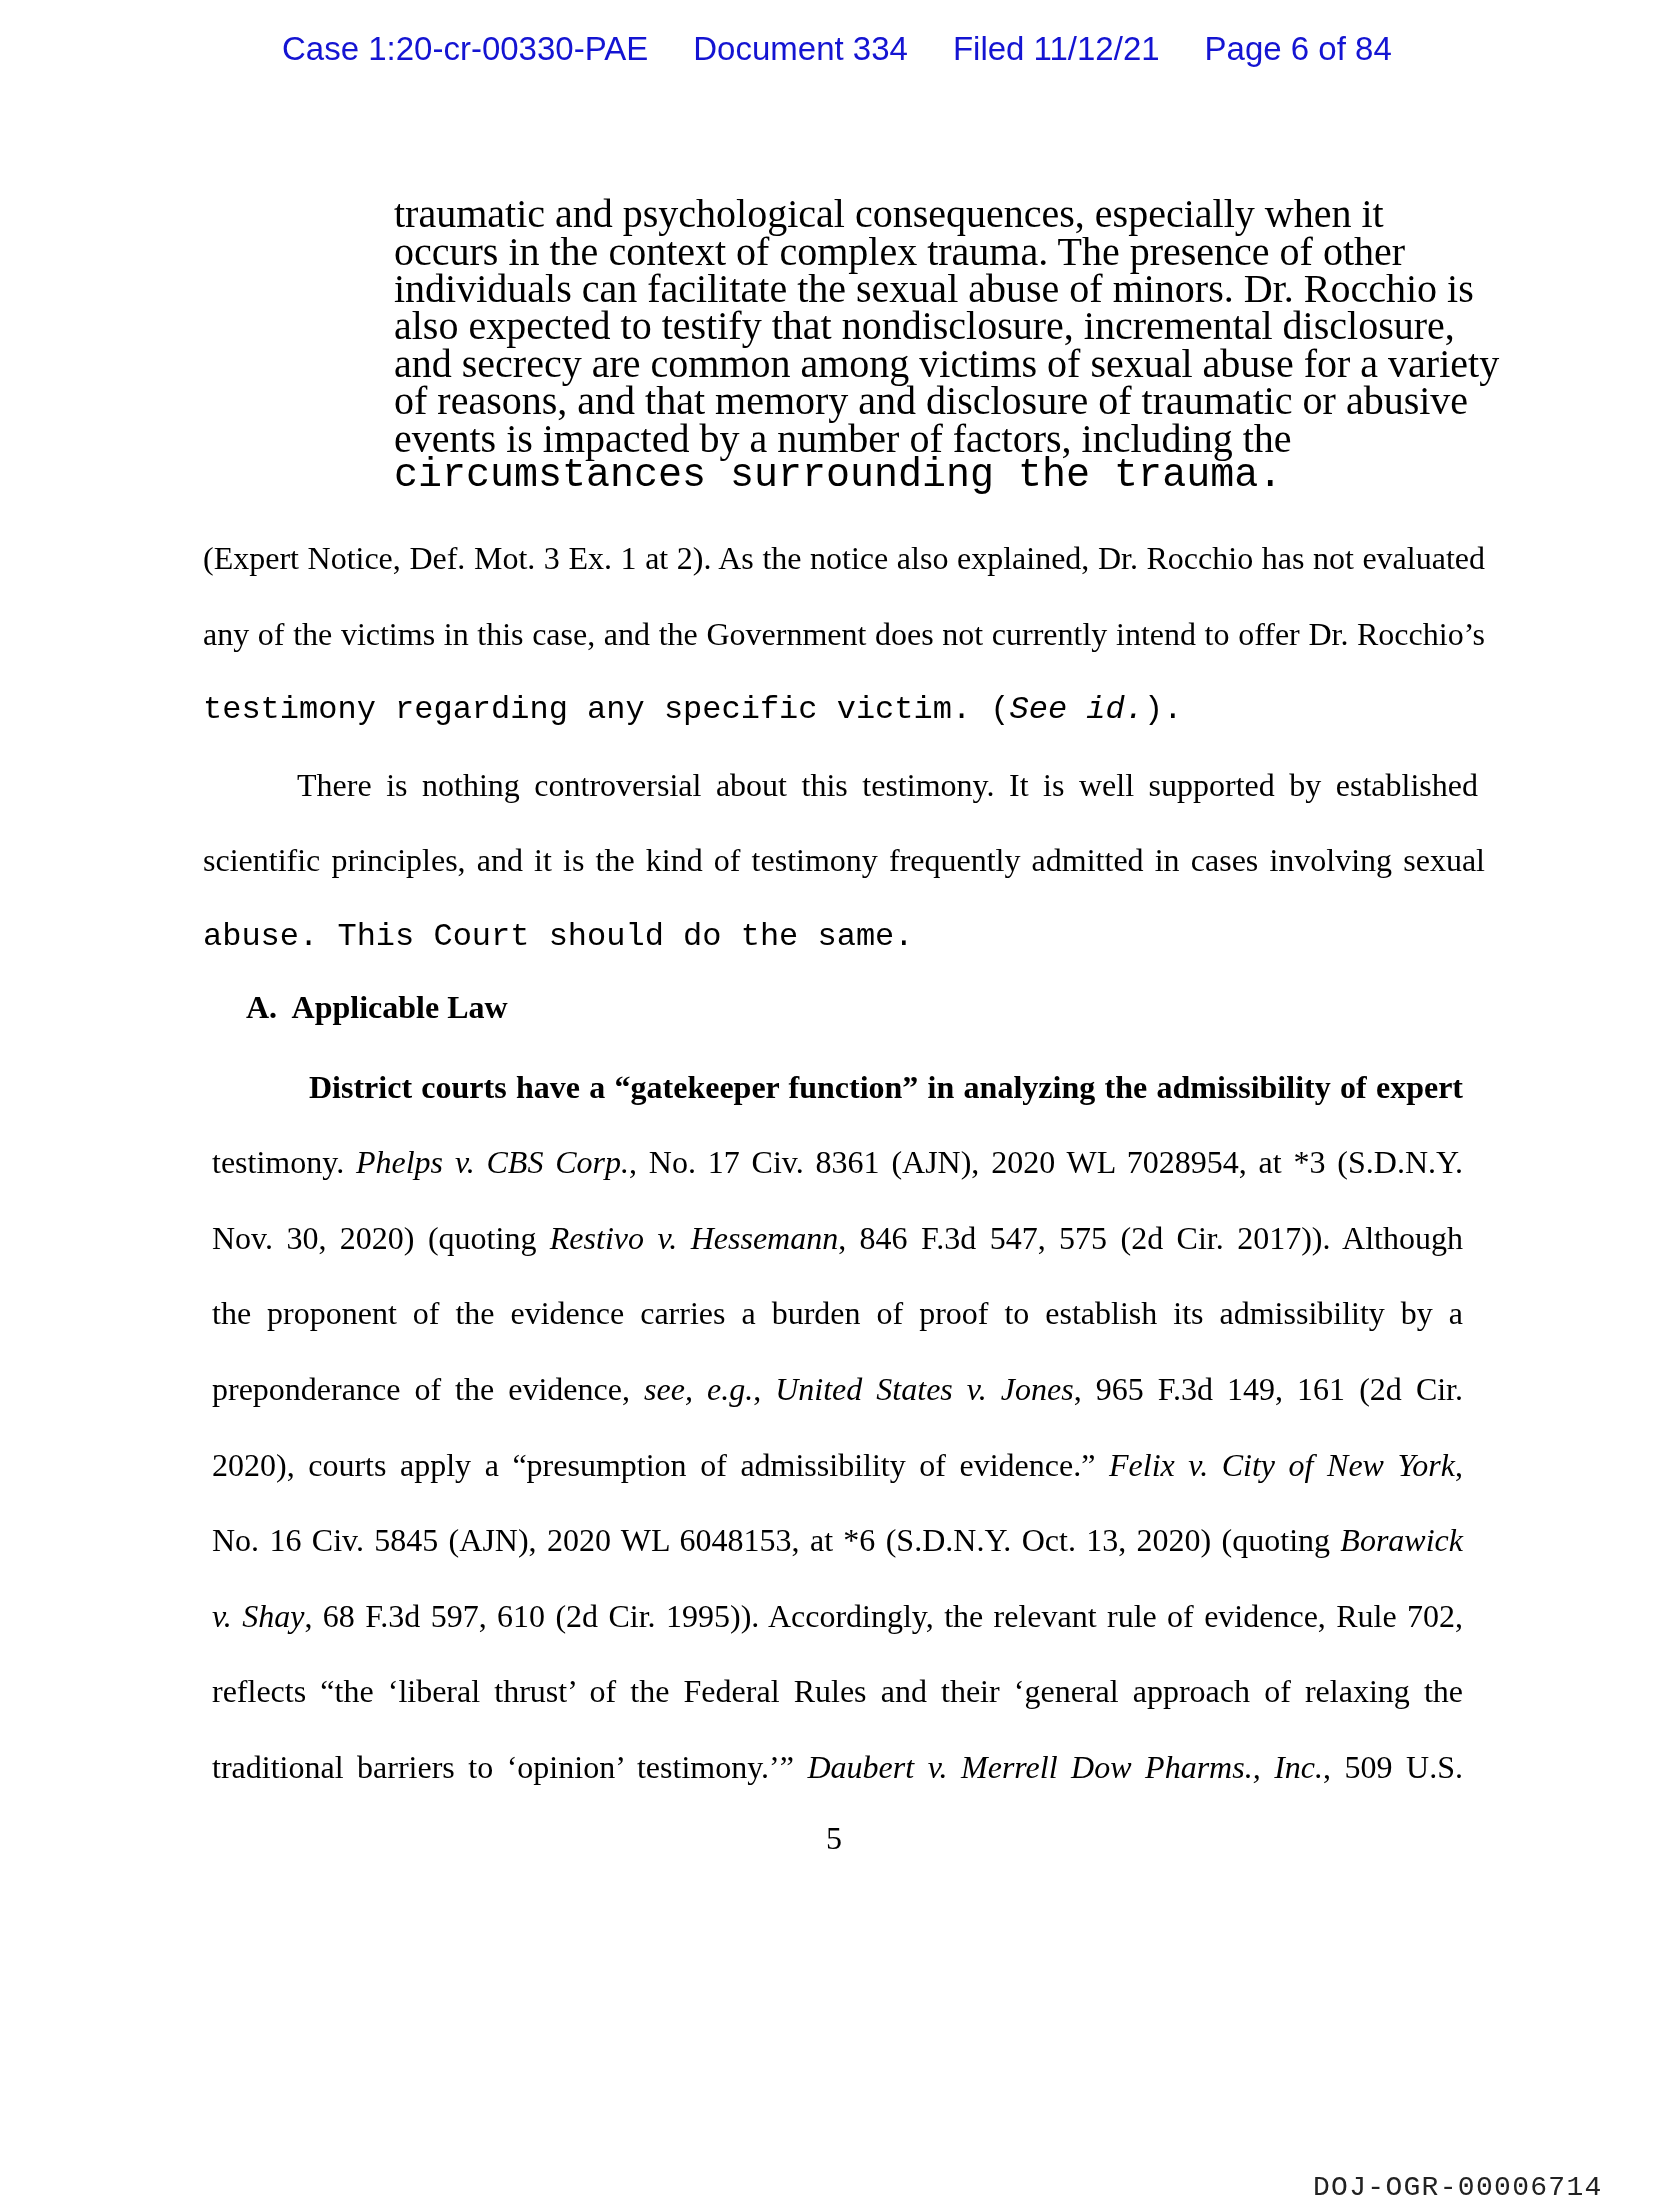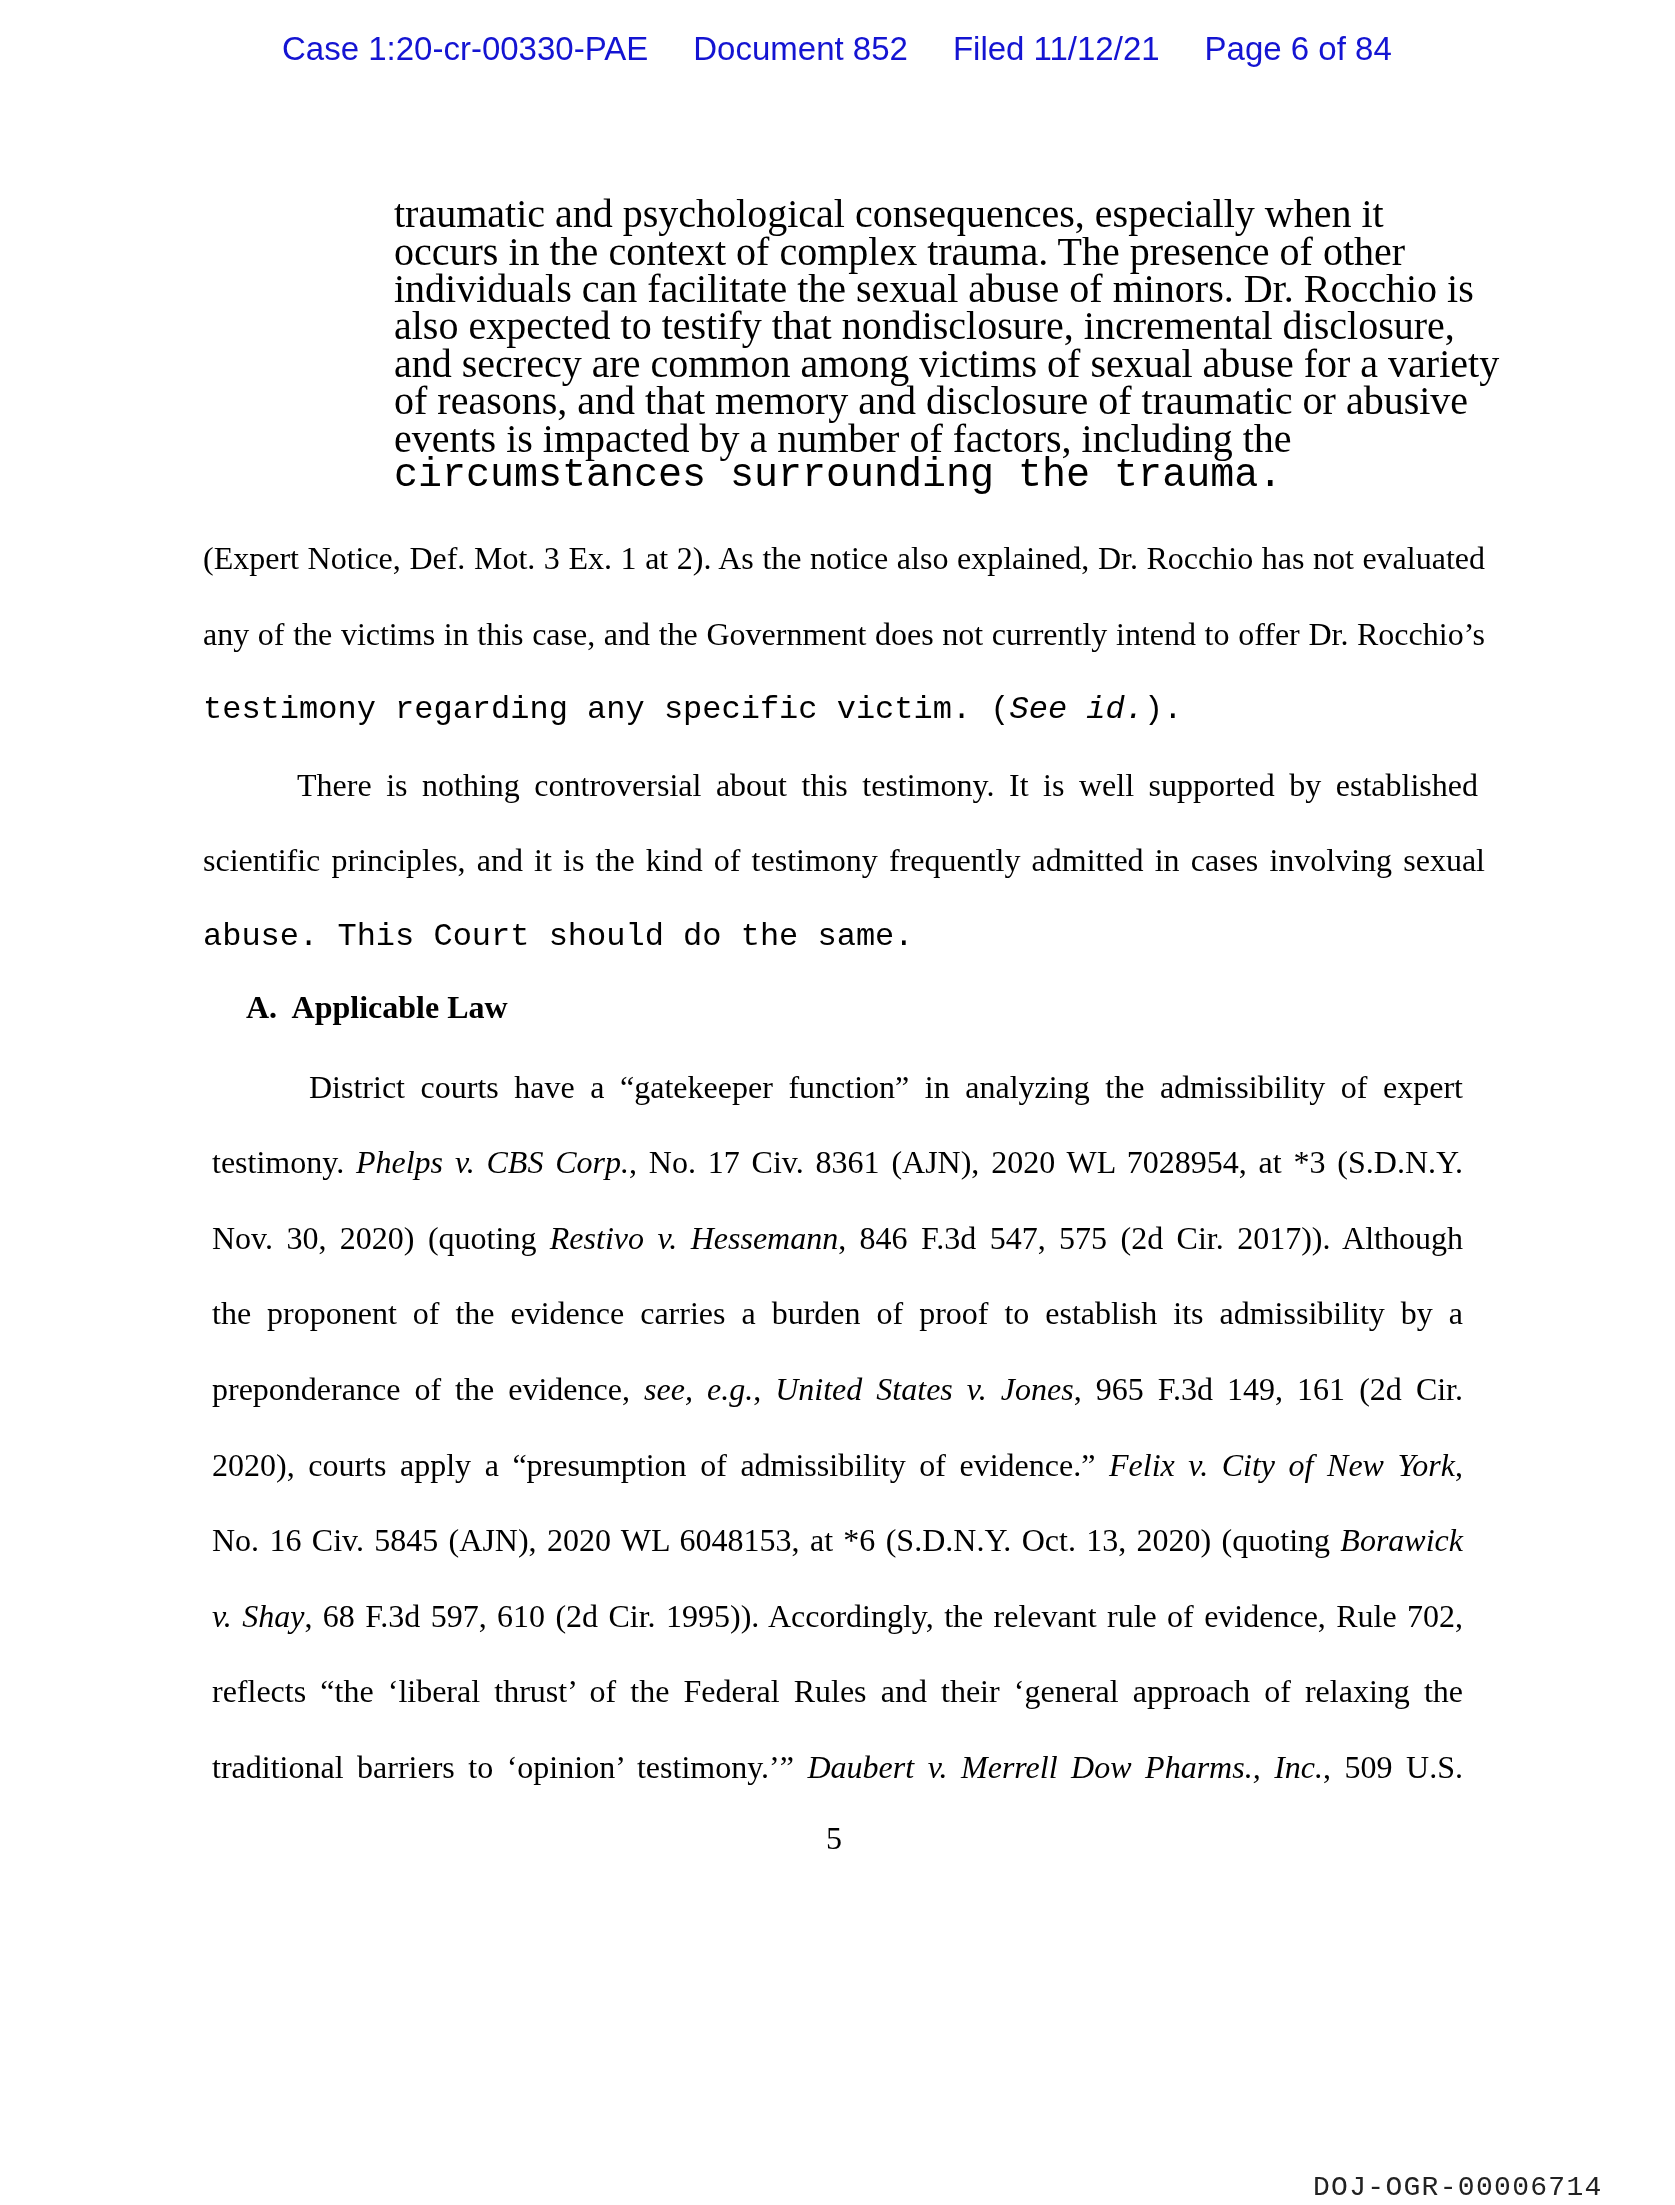--- a/index.html
+++ b/index.html
@@ -14,21 +14,21 @@
   .line {
     position: absolute; white-space: nowrap;
     font-family: "Liberation Serif", serif; font-size: 32px; color: #000;
     text-align: justify; text-align-last: justify; line-height: 37px; height: 37px;
   }
   .line.last { text-align-last: left; font-family: Liberation Mono, monospace; }
   .bq { left: 394px; width: 888px; font-size: 40px; }
   .b1 { left: 203px; width: 1282px; }
   .b2 { left: 212px; width: 1251px; }
   .ind1 { left: 297px; width: 1181px; }
-  .ind2 { left: 309px; width: 1154px; }
+  .ind2 { left: 309px; width: 1154px; font-weight: bold; }
   i { font-style: italic; }
   .heading {
     position: absolute; left: 246px; top: 989px;
     font-family: "Liberation Serif", serif; font-weight: bold; font-size: 32px; color: #000000; white-space: nowrap;
   }
   .heading .letter { margin-right: 14.5px; }
   .pgnum {
     position: absolute; left: 826px; top: 1820px;
     font-family: "Liberation Serif", serif; font-size: 32px; color: #000;
   }
@@ -36,21 +36,21 @@
     position: absolute; left: 1313px; top: 2172px;
     font-family: "Liberation Mono", monospace; font-size: 28px; color: #222; letter-spacing: 1.3px;
   }
 </style>
 </head>
 <body>
 
 <div class="page">
 
   <div class="hdr">
-    <span>Case 1:20-cr-00330-PAE</span><span>Document 852</span><span>Filed 11/12/21</span><span style="margin-right:0">Page 6 of 84</span>
+    <span>Case 1:20-cr-00330-PAE</span><span>Document 334</span><span>Filed 11/12/21</span><span style="margin-right:0">Page 6 of 84</span>
   </div>
 
   <div>
     <div class="line bq" style="top:195px">traumatic and psychological consequences, especially when it</div>
     <div class="line bq" style="top:233px">occurs in the context of complex trauma. The presence of other</div>
     <div class="line bq" style="top:270px">individuals can facilitate the sexual abuse of minors. Dr. Rocchio is</div>
     <div class="line bq" style="top:307px">also expected to testify that nondisclosure, incremental disclosure,</div>
     <div class="line bq" style="top:345px">and secrecy are common among victims of sexual abuse for a variety</div>
     <div class="line bq" style="top:382px">of reasons, and that memory and disclosure of traumatic or abusive</div>
     <div class="line bq" style="top:420px">events is impacted by a number of factors, including the</div>

